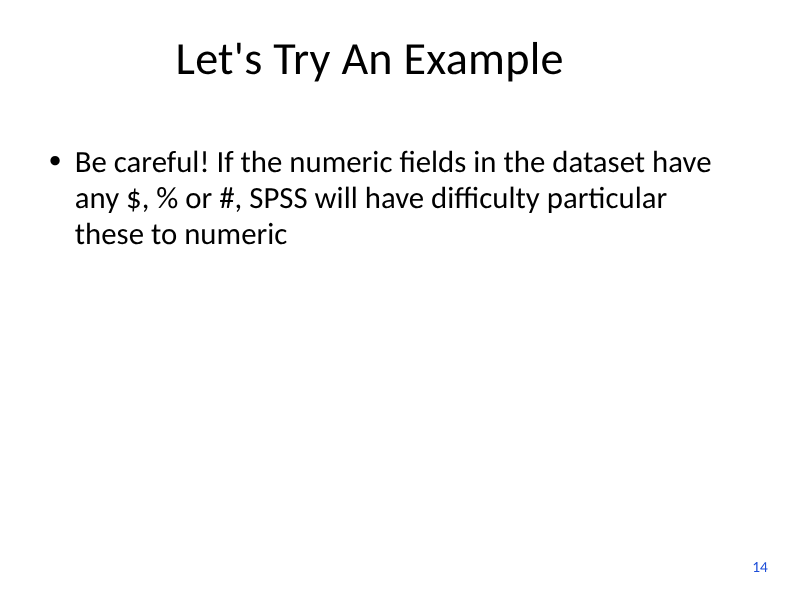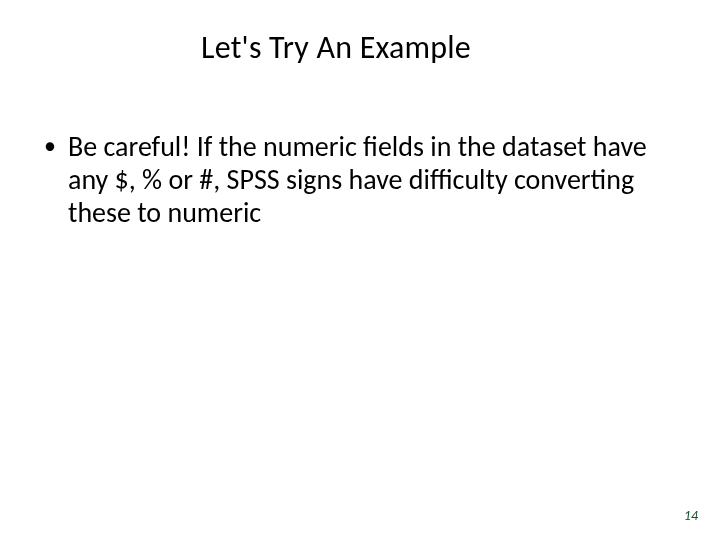--- a/index.html
+++ b/index.html
@@ -18,21 +18,21 @@
     height: 540px;
     position: relative;
     box-sizing: border-box;
   }
   .title {
     position: absolute;
     top: 28px;
     left: 0;
     width: 672px;
     text-align: center;
-    font-size: 32px;
+    font-size: 42px;
     font-weight: 400;
     letter-spacing: 0.2px;
   }
   .body {
     position: absolute;
     top: 130px;
     left: 40px;
     right: 50px;
   }
   ul.bullets {
@@ -53,32 +53,31 @@
     left: 4px;
     top: 0;
     font-size: 24px;
     line-height: 1.3;
   }
   .page-num {
     position: absolute;
     right: 22px;
     bottom: 16px;
     font-size: 14px;
-    color: #14532d;
-    font-style: italic;
+    color: #1d4ed8;
   }
 </style>
 </head>
 <body>
 
 <div class="slide">
 
   <div class="title">Let's Try An Example</div>
 
   <div class="body">
     <ul class="bullets">
-      <li>Be careful!  If the numeric fields in the dataset have any $, % or #, SPSS signs have difficulty converting these to numeric</li>
+      <li>Be careful!  If the numeric fields in the dataset have any $, % or #, SPSS will have difficulty particular these to numeric</li>
     </ul>
   </div>
 
   <div class="page-num">14</div>
 
 </div>
 
 </body></html>

